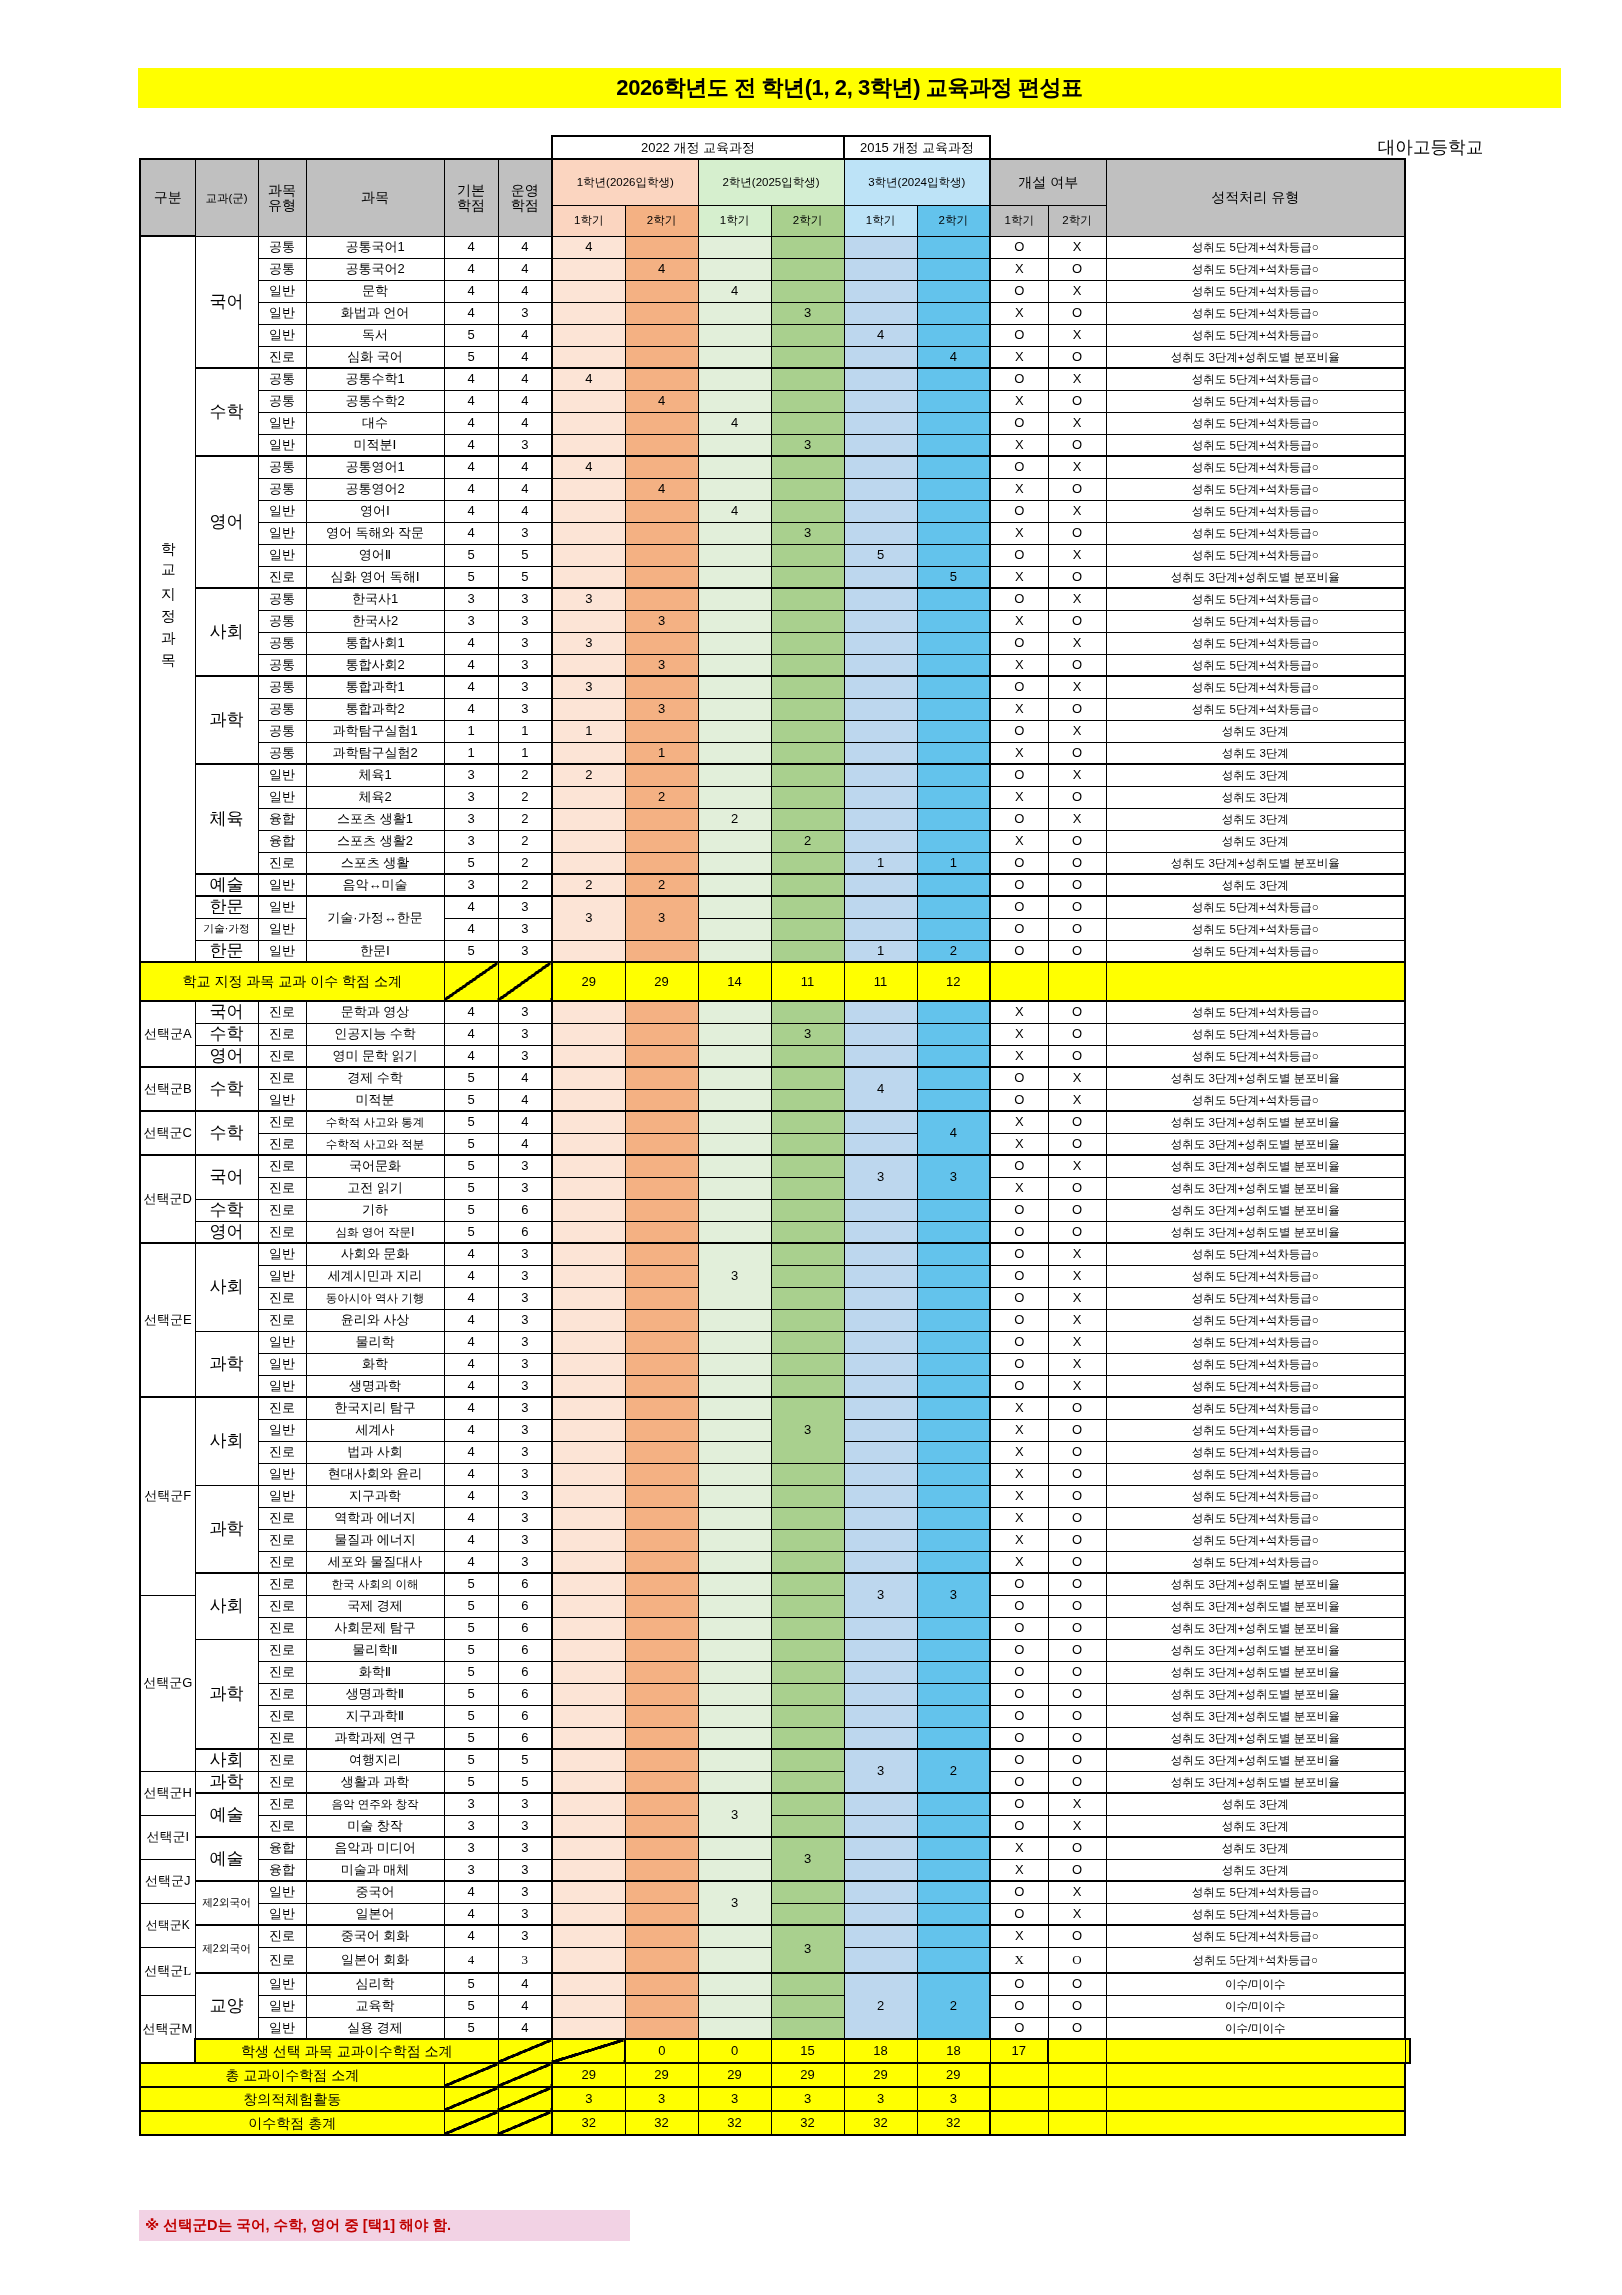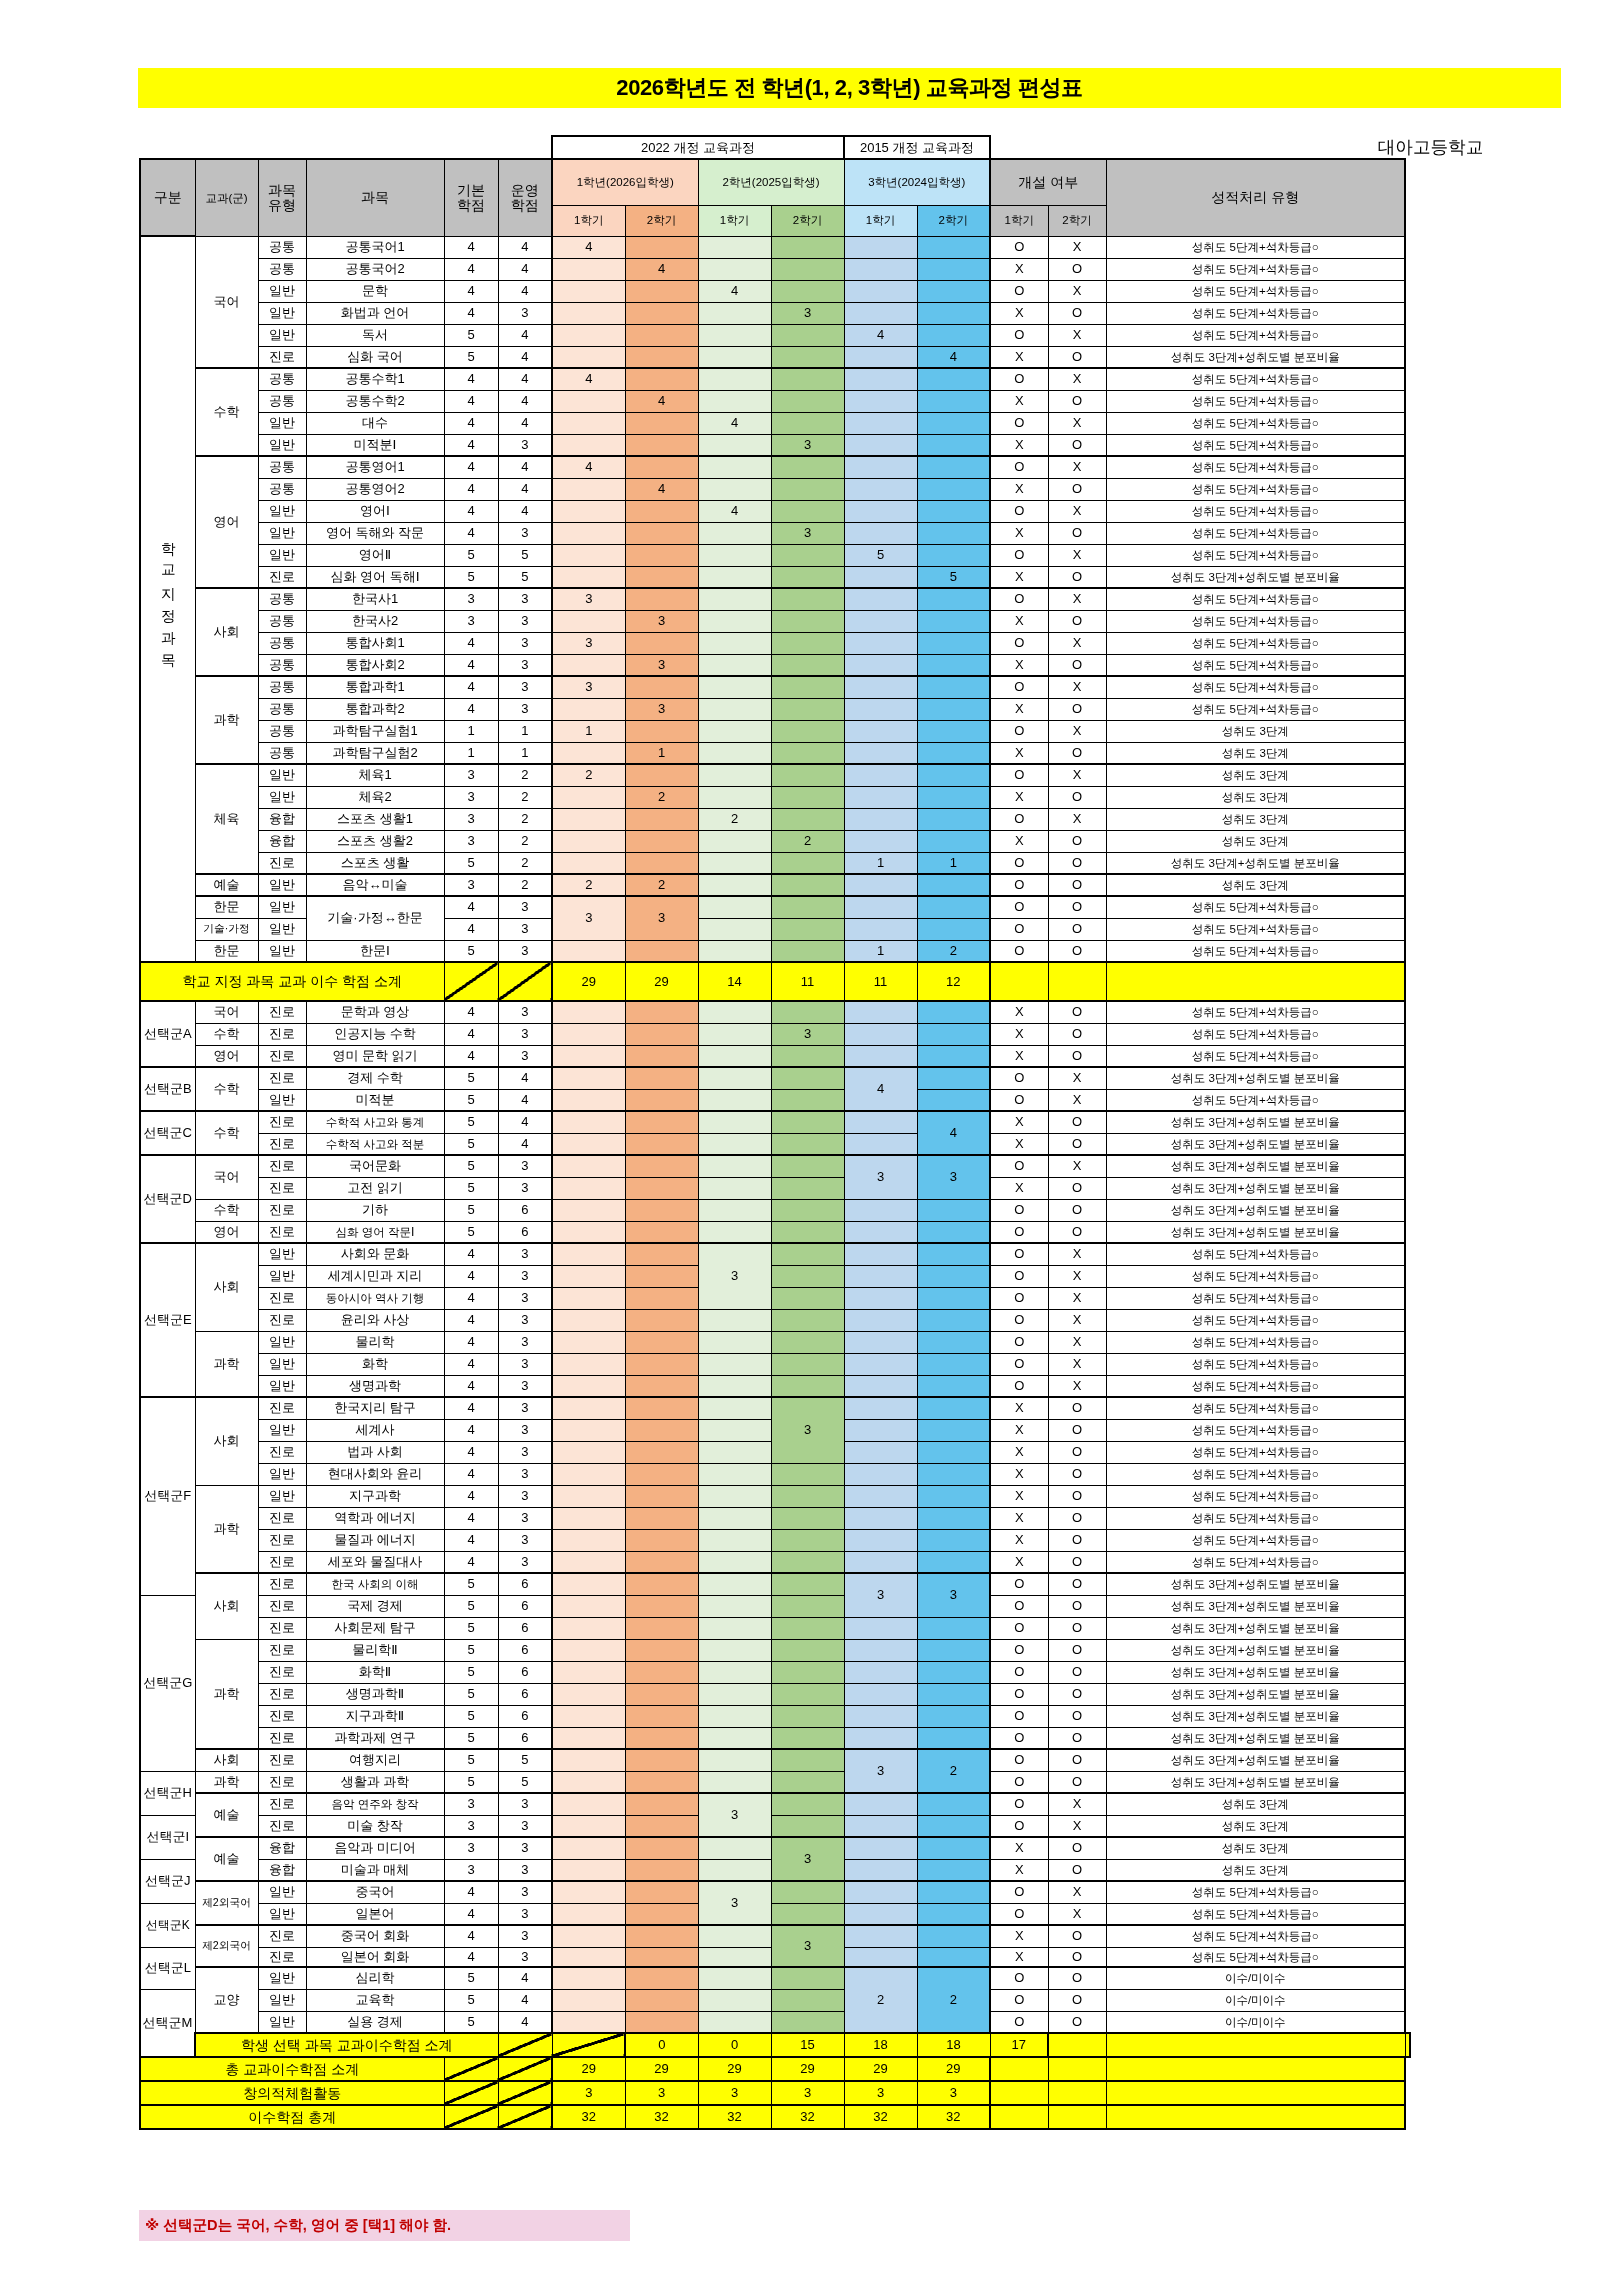--- a/index.html
+++ b/index.html
@@ -67,21 +67,21 @@
   .hdr-y3b { background: #63C3EC; font-weight: bold; font-size: 12.3px; }
 
   .c-s1 { background: #FCE4D6; }
   .c-s2 { background: #F4B183; }
   .c-s3 { background: #E2EFDA; }
   .c-s4 { background: #A9D08E; }
   .c-s5 { background: #BDD7EE; }
   .c-s6 { background: #63C3EC; }
 
   .yellow { background: #FFFF00; font-weight: bold; }
-  .rowlabel { font-size: 13px; }
+  .rowlabel { font-size: 17px; }
   .vert {
     writing-mode: vertical-rl;
     text-orientation: upright;
     letter-spacing: 6.1px;
     line-height: 1;
     font-size: 14px;
   }
   .tiny { font-size: 11.5px; }
   .slash {
     background:
@@ -1340,21 +1340,21 @@
           <td class="c-s1 bt-th bl-th"></td>
           <td class="c-s2 bt-th"></td>
           <td class="c-s3 bt-th"></td>
           <td class="c-s4 bt-th" rowspan="2">3</td>
           <td class="c-s5 bt-th"></td>
           <td class="c-s6 bt-th br-th"></td>
           <td class="bt-th">X</td>
           <td class="bt-th">O</td>
           <td class="tiny br-th bt-th">성취도 5단계+석차등급○</td>
         </tr>
-        <tr style="height: 20px;">
+        <tr style="height: 26px; font-family: Liberation Serif, serif;">
           <td class="rowlabel bl-th" rowspan="2" style="font-size: 13px;">선택군L</td>
           <td>진로</td>
           <td>일본어 회화</td>
           <td>4</td>
           <td>3</td>
           <td class="c-s1 bl-th"></td>
           <td class="c-s2"></td>
           <td class="c-s3"></td>
           <td class="c-s5"></td>
           <td class="c-s6 br-th"></td>

